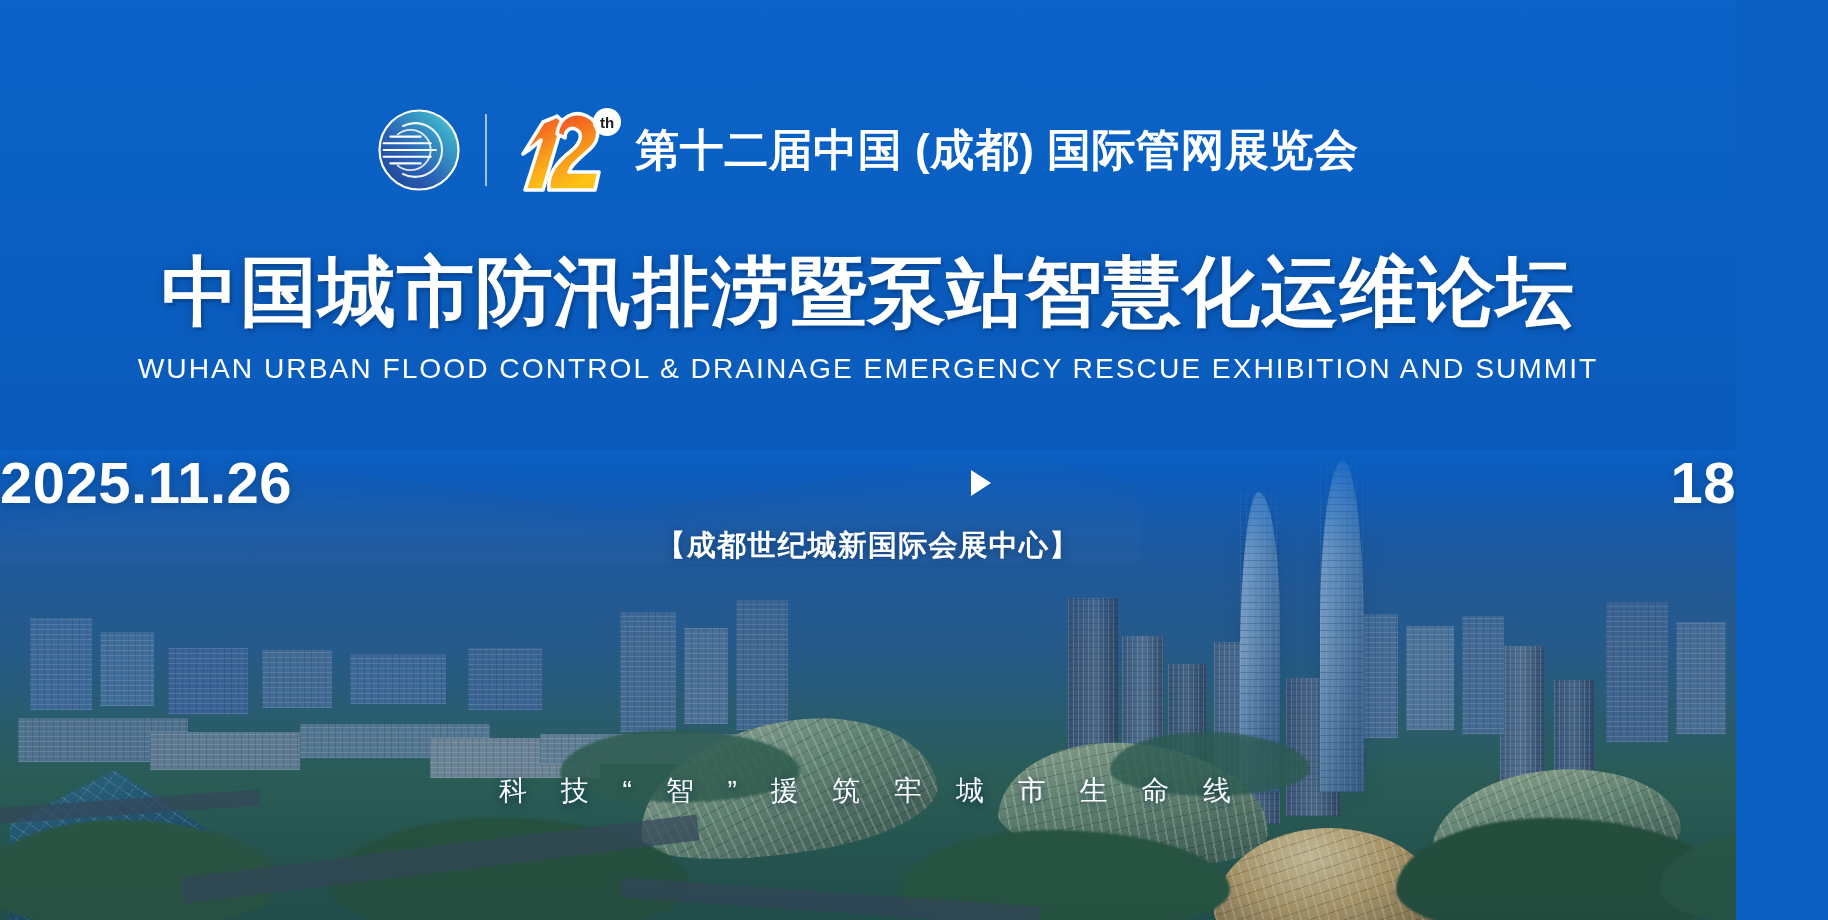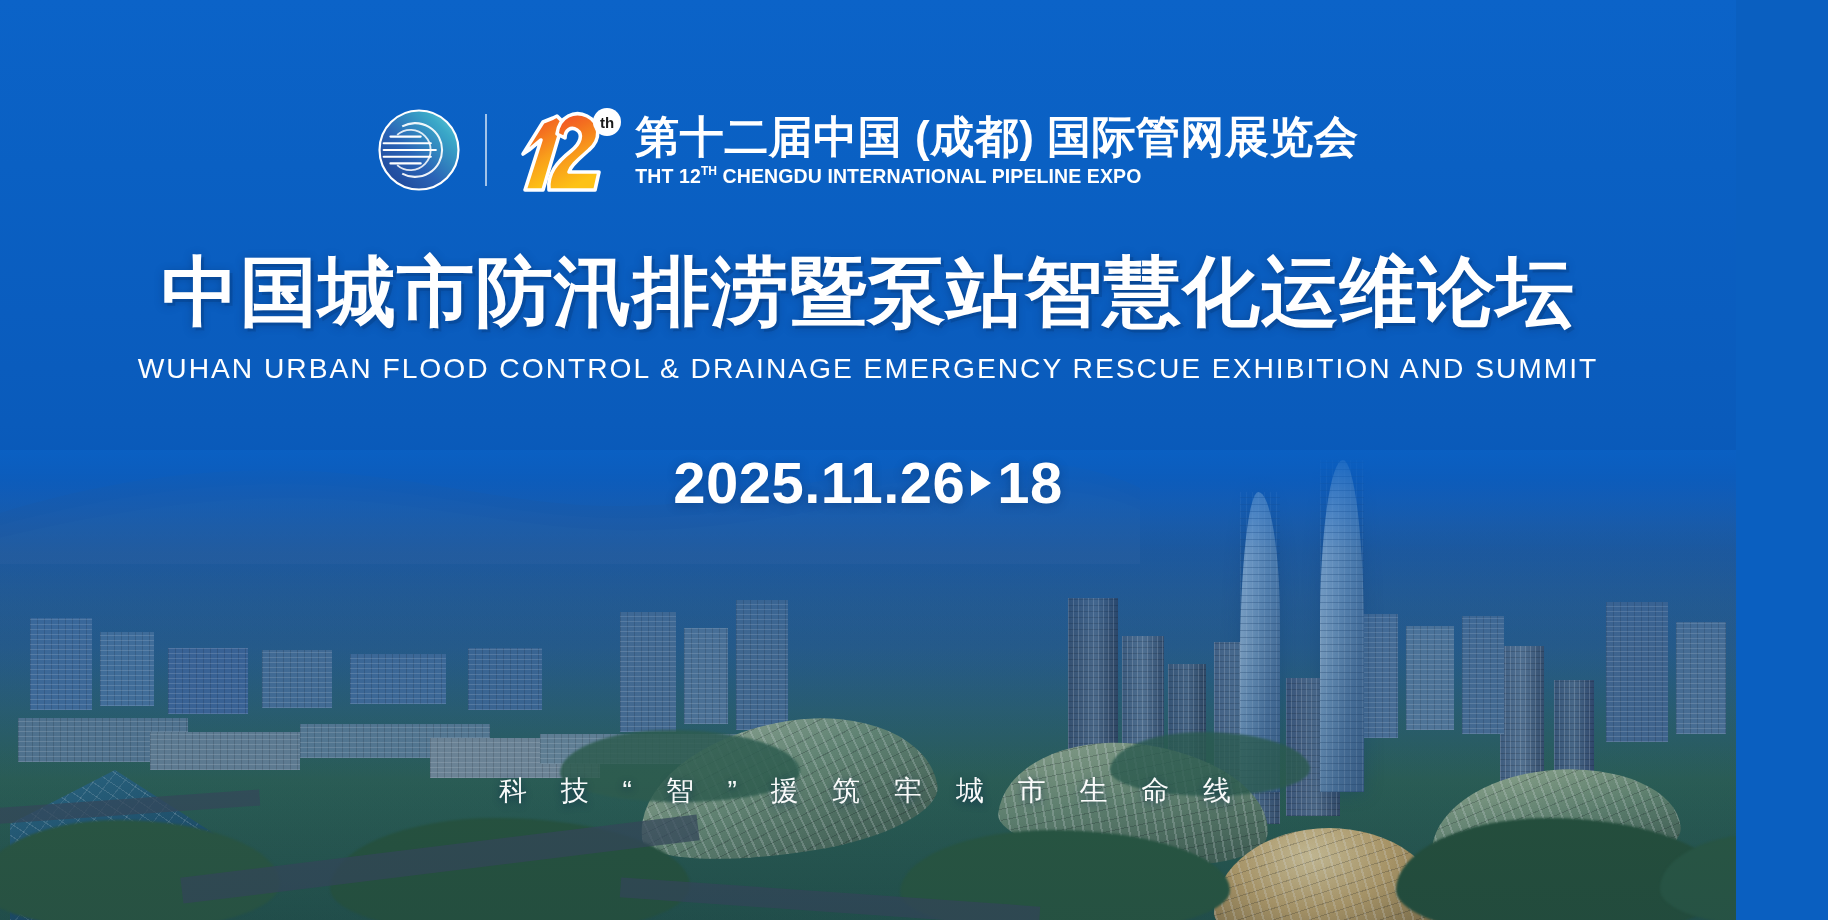--- a/index.html
+++ b/index.html
@@ -204,21 +204,21 @@
     text-align:center;
   }
   .date-main{
     color:#ffffff;
     font-size:58px;
     font-weight:700;
     letter-spacing:.5px;
     line-height:1.08;
     font-family:"Liberation Sans",sans-serif;
     text-shadow:0 2px 10px rgba(4,38,84,.35);
-    display:flex; align-items:center; justify-content:center; gap:4px;
+    display:flex; align-items:center; justify-content:space-between; gap:4px;
   }
   .tri{
     display:inline-block;
     width:0;height:0;
     border-left:20px solid #ffffff;
     border-top:13px solid transparent;
     border-bottom:13px solid transparent;
     margin:0 2px;
   }
   .date-sub{
@@ -448,30 +448,30 @@
         <path d="M10 50 L30 18 L40 14 L44 12 L50 18 L30 86 L12 86 L28 36 L16 46 Z" fill="url(#numGrad)" stroke="#ffffff" stroke-width="3.6" stroke-linejoin="round"></path>
 
         <path d="M44 30 C46 12 62 6 74 12 C88 19 88 36 76 46 C66 55 58 61 56 68 L86 68 L82 86 L36 86 C34 70 44 58 58 47 C68 39 70 30 64 26 C58 22 52 26 52 34 Z" fill="url(#numGrad)" stroke="#ffffff" stroke-width="3.6" stroke-linejoin="round"></path>
 
         <circle cx="94" cy="18" r="14" fill="#ffffff"></circle>
         <text x="94" y="24" text-anchor="middle" font-family="Liberation Sans, sans-serif" font-size="15" font-weight="700" fill="#1a1a1a">th</text>
       </svg>
 
       <div class="expo-names">
         <div class="expo-cn">第十二届中国 (成都) 国际管网展览会</div>
-        <div class="expo-en"><span>THT 12</span><sup>TH</sup><span> CHENGDU INTERNATIONAL PIPELINE EXPO</span></div>
       </div>
     </div>
 
     <h1 class="title-cn">中国城市防汛排涝暨泵站智慧化运维论坛</h1>
     <h2 class="title-en">WUHAN URBAN FLOOD CONTROL &amp; DRAINAGE EMERGENCY RESCUE EXHIBITION AND SUMMIT</h2>
 
     <div class="date-block">
       <div class="date-main">
         <span>2025.11.26</span>
         <span class="tri"></span>
         <span>18</span>
       </div>
+      <div class="venue">【成都世纪城新国际会展中心】</div>
     </div>
 
     <div class="slogan">科 技 “ 智 ” 援   筑 牢 城 市 生 命 线</div>
   </div>
 </div>
 
 </body></html>

